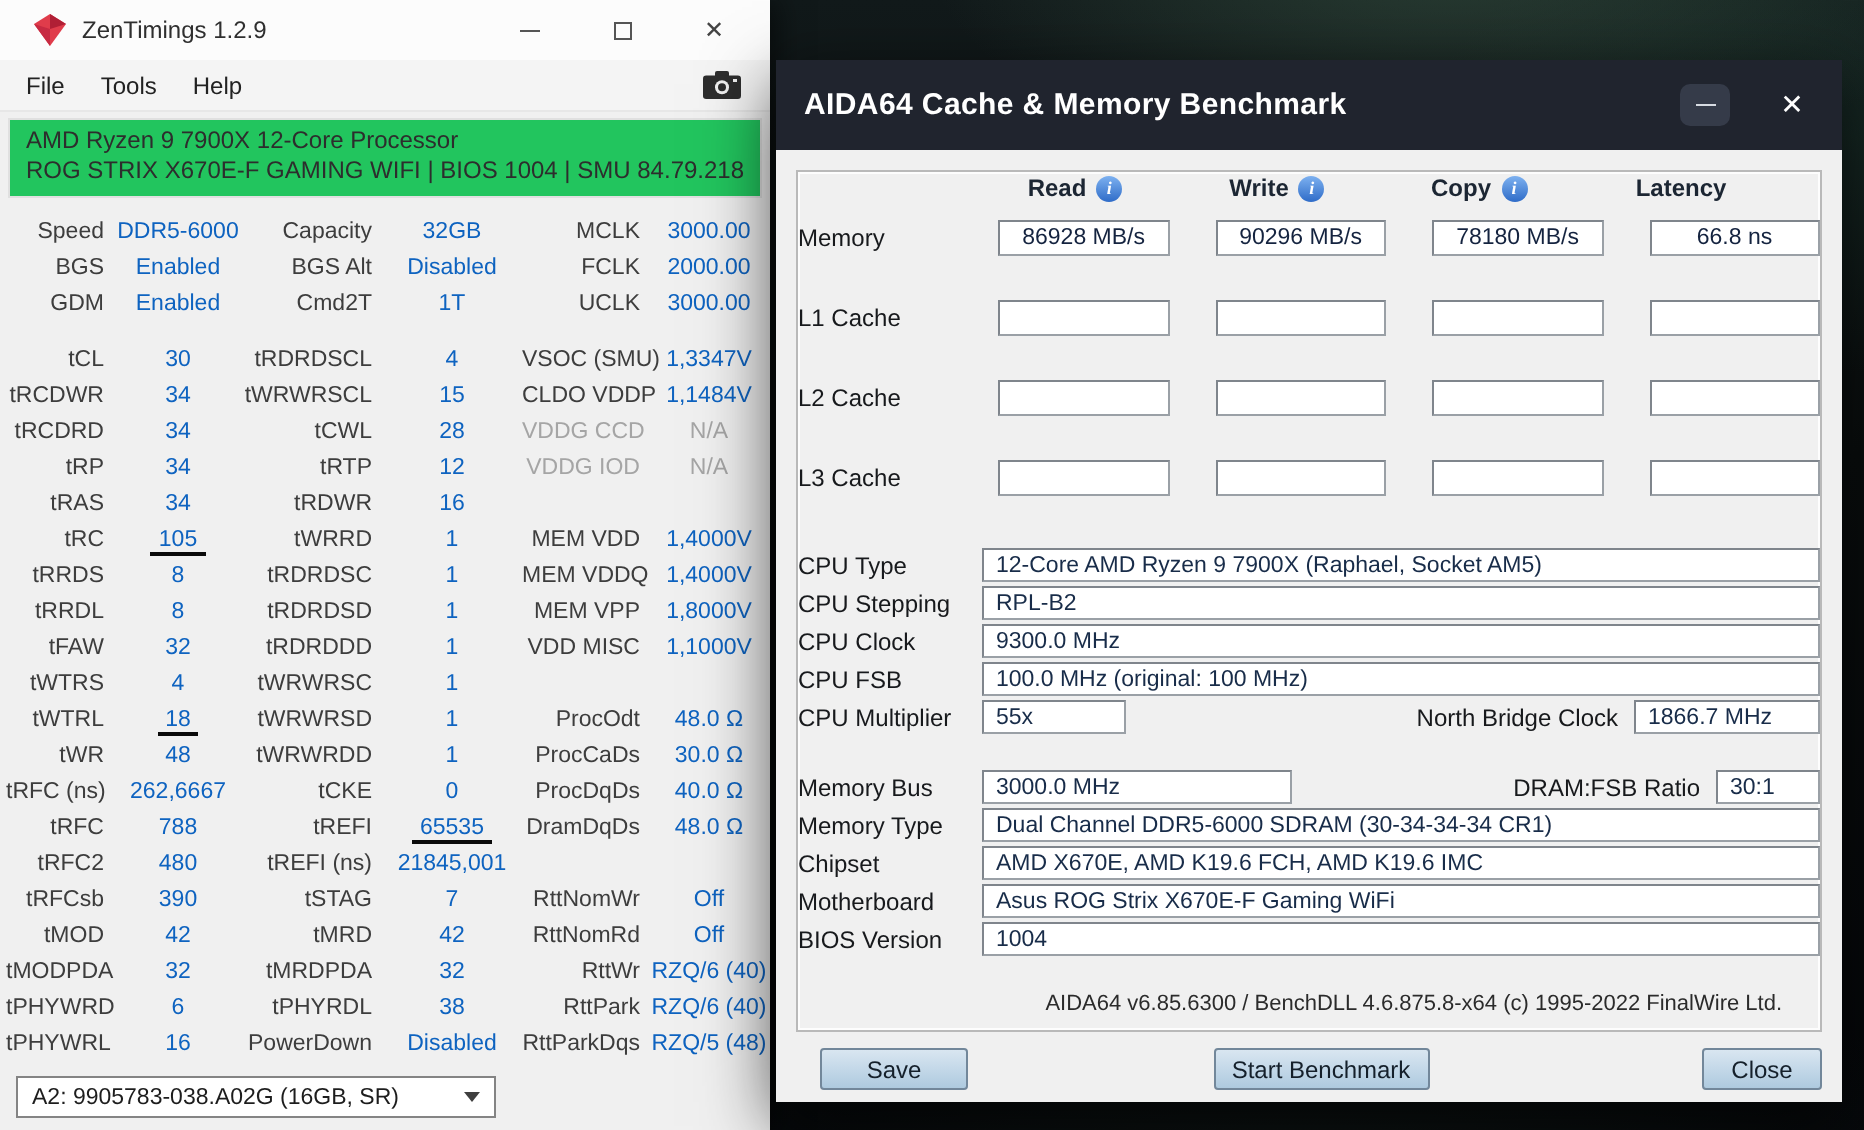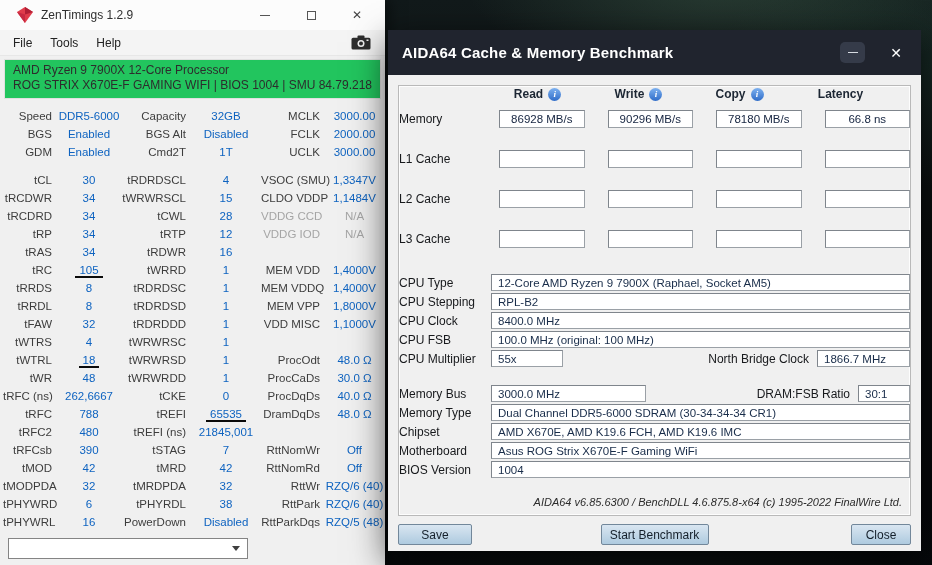--- a/index.html
+++ b/index.html
@@ -81,23 +81,23 @@
   .info-row { display:flex; align-items:center; gap:8px; height:17px; margin-bottom:2px; }
   .info-row.gap-after { margin-bottom:18px; }
   .ilabel { width:84px; flex:0 0 auto; font-size:12px; color:#17191c; white-space:nowrap; }
   .ibox { height:17px; background:#fff; border:1px solid #9aa0a6;
     border-top-color:#7f858c; border-left-color:#7f858c;
     display:flex; align-items:center; padding:0 6px; font-size:11.5px; color:#182c49; white-space:nowrap; }
   .grow { flex:1; }
   .w72 { width:72px; } .w155 { width:155px; } .w93 { width:93px; } .w52 { width:52px; }
   .rlabel { margin-left:auto; font-size:12px; color:#17191c; white-space:nowrap; }
 
-  .aida-footer { position:absolute; right:8px; bottom:7px; font-size:11px; color:#2b2b2b; white-space:nowrap;font-style:italic; }
-
-  .aida-buttons { position:relative; display:flex; align-items:center; margin-top:8px; height:21px; }
+  .aida-footer { position:absolute; right:19px; bottom:7px; font-size:11px; color:#2b2b2b; white-space:nowrap; }
+
+  .aida-buttons { position:relative; display:flex; align-items:center; margin-top:8px; height:21px;margin-left:12px; }
   .aida-btn { height:21px; border:1px solid #72879a; border-radius:2px;
     background:linear-gradient(180deg,#d9e6f1,#aecadf); font-size:12px; color:#15202b;
     display:flex; align-items:center; justify-content:center; font-family:inherit; }
   #btn-save { width:74px; }
   #btn-start { width:108px; position:absolute; left:50%; transform:translateX(-50%); }
   #btn-close { width:60px; margin-left:auto; }
 </style>
 </head>
 <body>
 
@@ -279,20 +279,21 @@
         <div class="val"><span>RZQ/6 (40)</span></div>
         <div class="lbl">tPHYWRL</div>
         <div class="val"><span>16</span></div>
         <div class="lbl">PowerDown</div>
         <div class="val"><span>Disabled</span></div>
         <div class="lbl">RttParkDqs</div>
         <div class="val"><span>RZQ/5 (48)</span></div>
       </div>
 
     <div class="zt-combo">
+      <span class="zt-combo-text">A2: 9905783-038.A02G (16GB, SR)</span>
       <span class="caret"></span>
     </div>
   </div>
 
   <div class="aida-window">
     <div class="aida-titlebar">
       <span class="aida-title">AIDA64 Cache &amp; Memory Benchmark</span>
       <span class="aida-min">
           <span class="glyph-minbar"></span>
         </span>
@@ -352,21 +353,21 @@
             <div class="info-row">
               <div class="ilabel">CPU Type</div>
               <div class="ibox grow">12-Core AMD Ryzen 9 7900X  (Raphael, Socket AM5)</div>
             </div>
             <div class="info-row">
               <div class="ilabel">CPU Stepping</div>
               <div class="ibox grow">RPL-B2</div>
             </div>
             <div class="info-row">
               <div class="ilabel">CPU Clock</div>
-              <div class="ibox grow">8400.0 MHz</div>
+              <div class="ibox grow">9300.0 MHz</div>
             </div>
             <div class="info-row">
               <div class="ilabel">CPU FSB</div>
               <div class="ibox grow">100.0 MHz  (original: 100 MHz)</div>
             </div>
             <div class="info-row gap-after">
               <div class="ilabel">CPU Multiplier</div>
               <div class="ibox w72">55x</div>
               <div class="rlabel">North Bridge Clock</div>
               <div class="ibox w93">1866.7 MHz</div>

